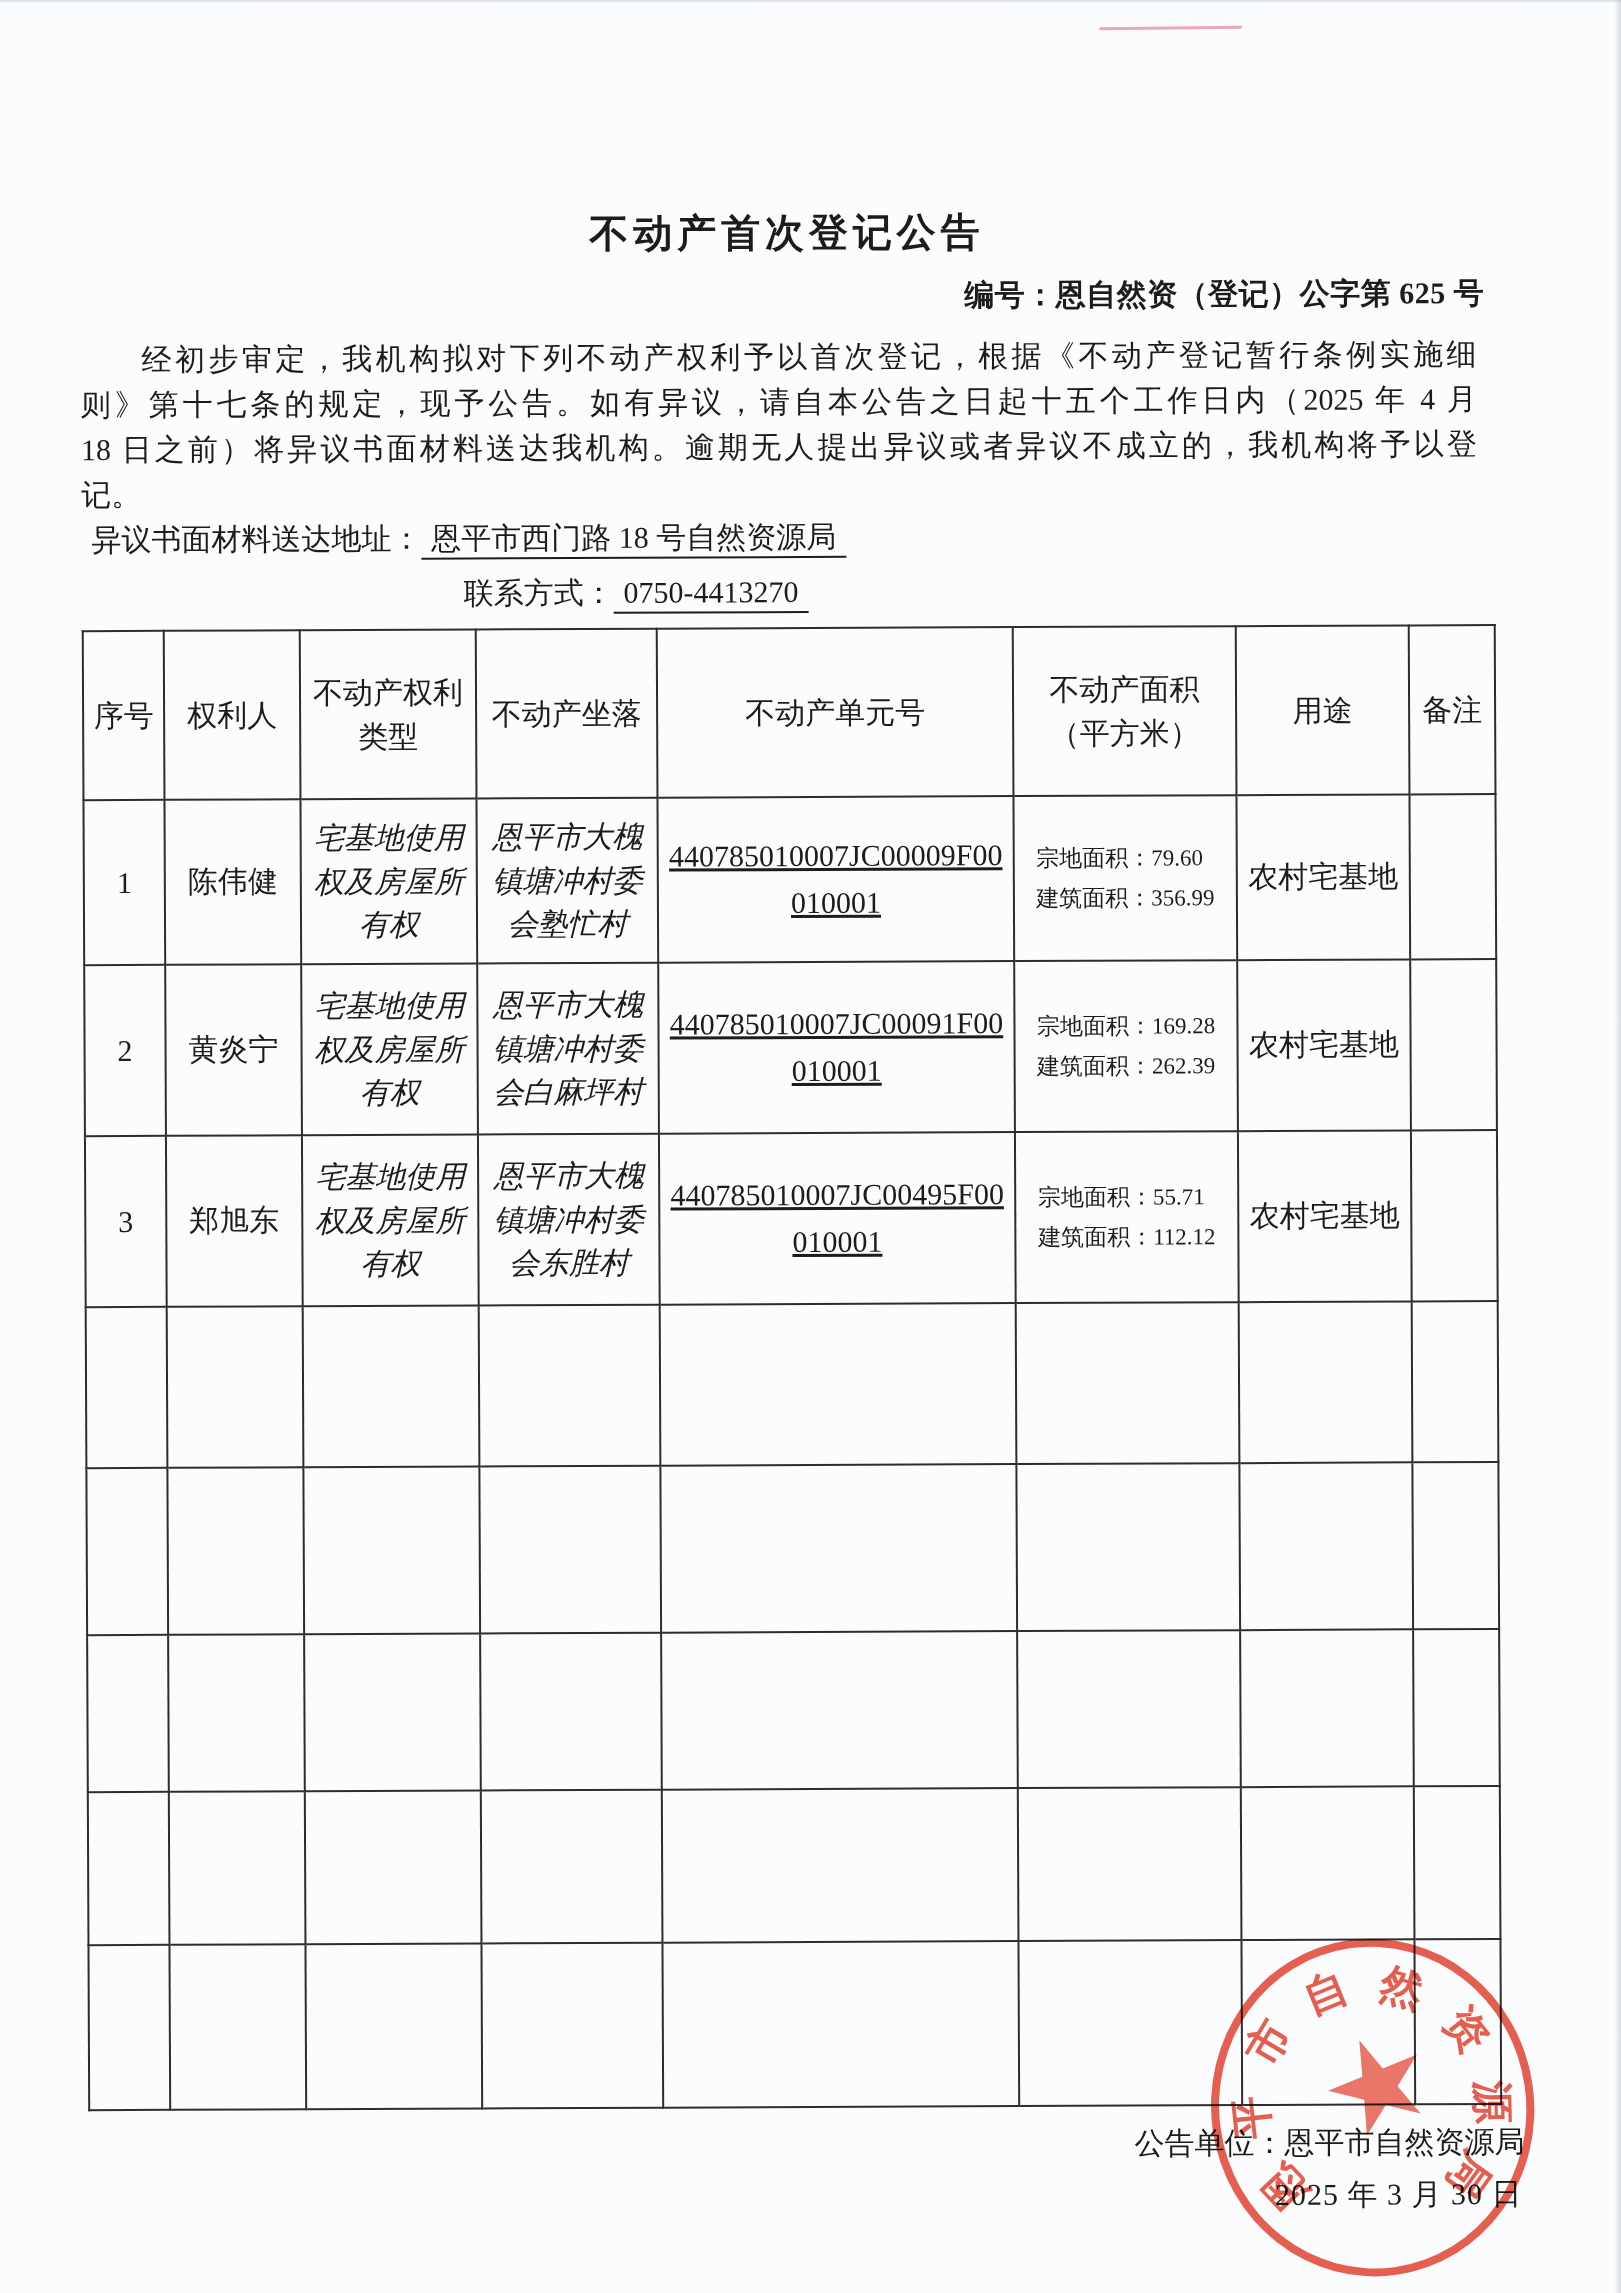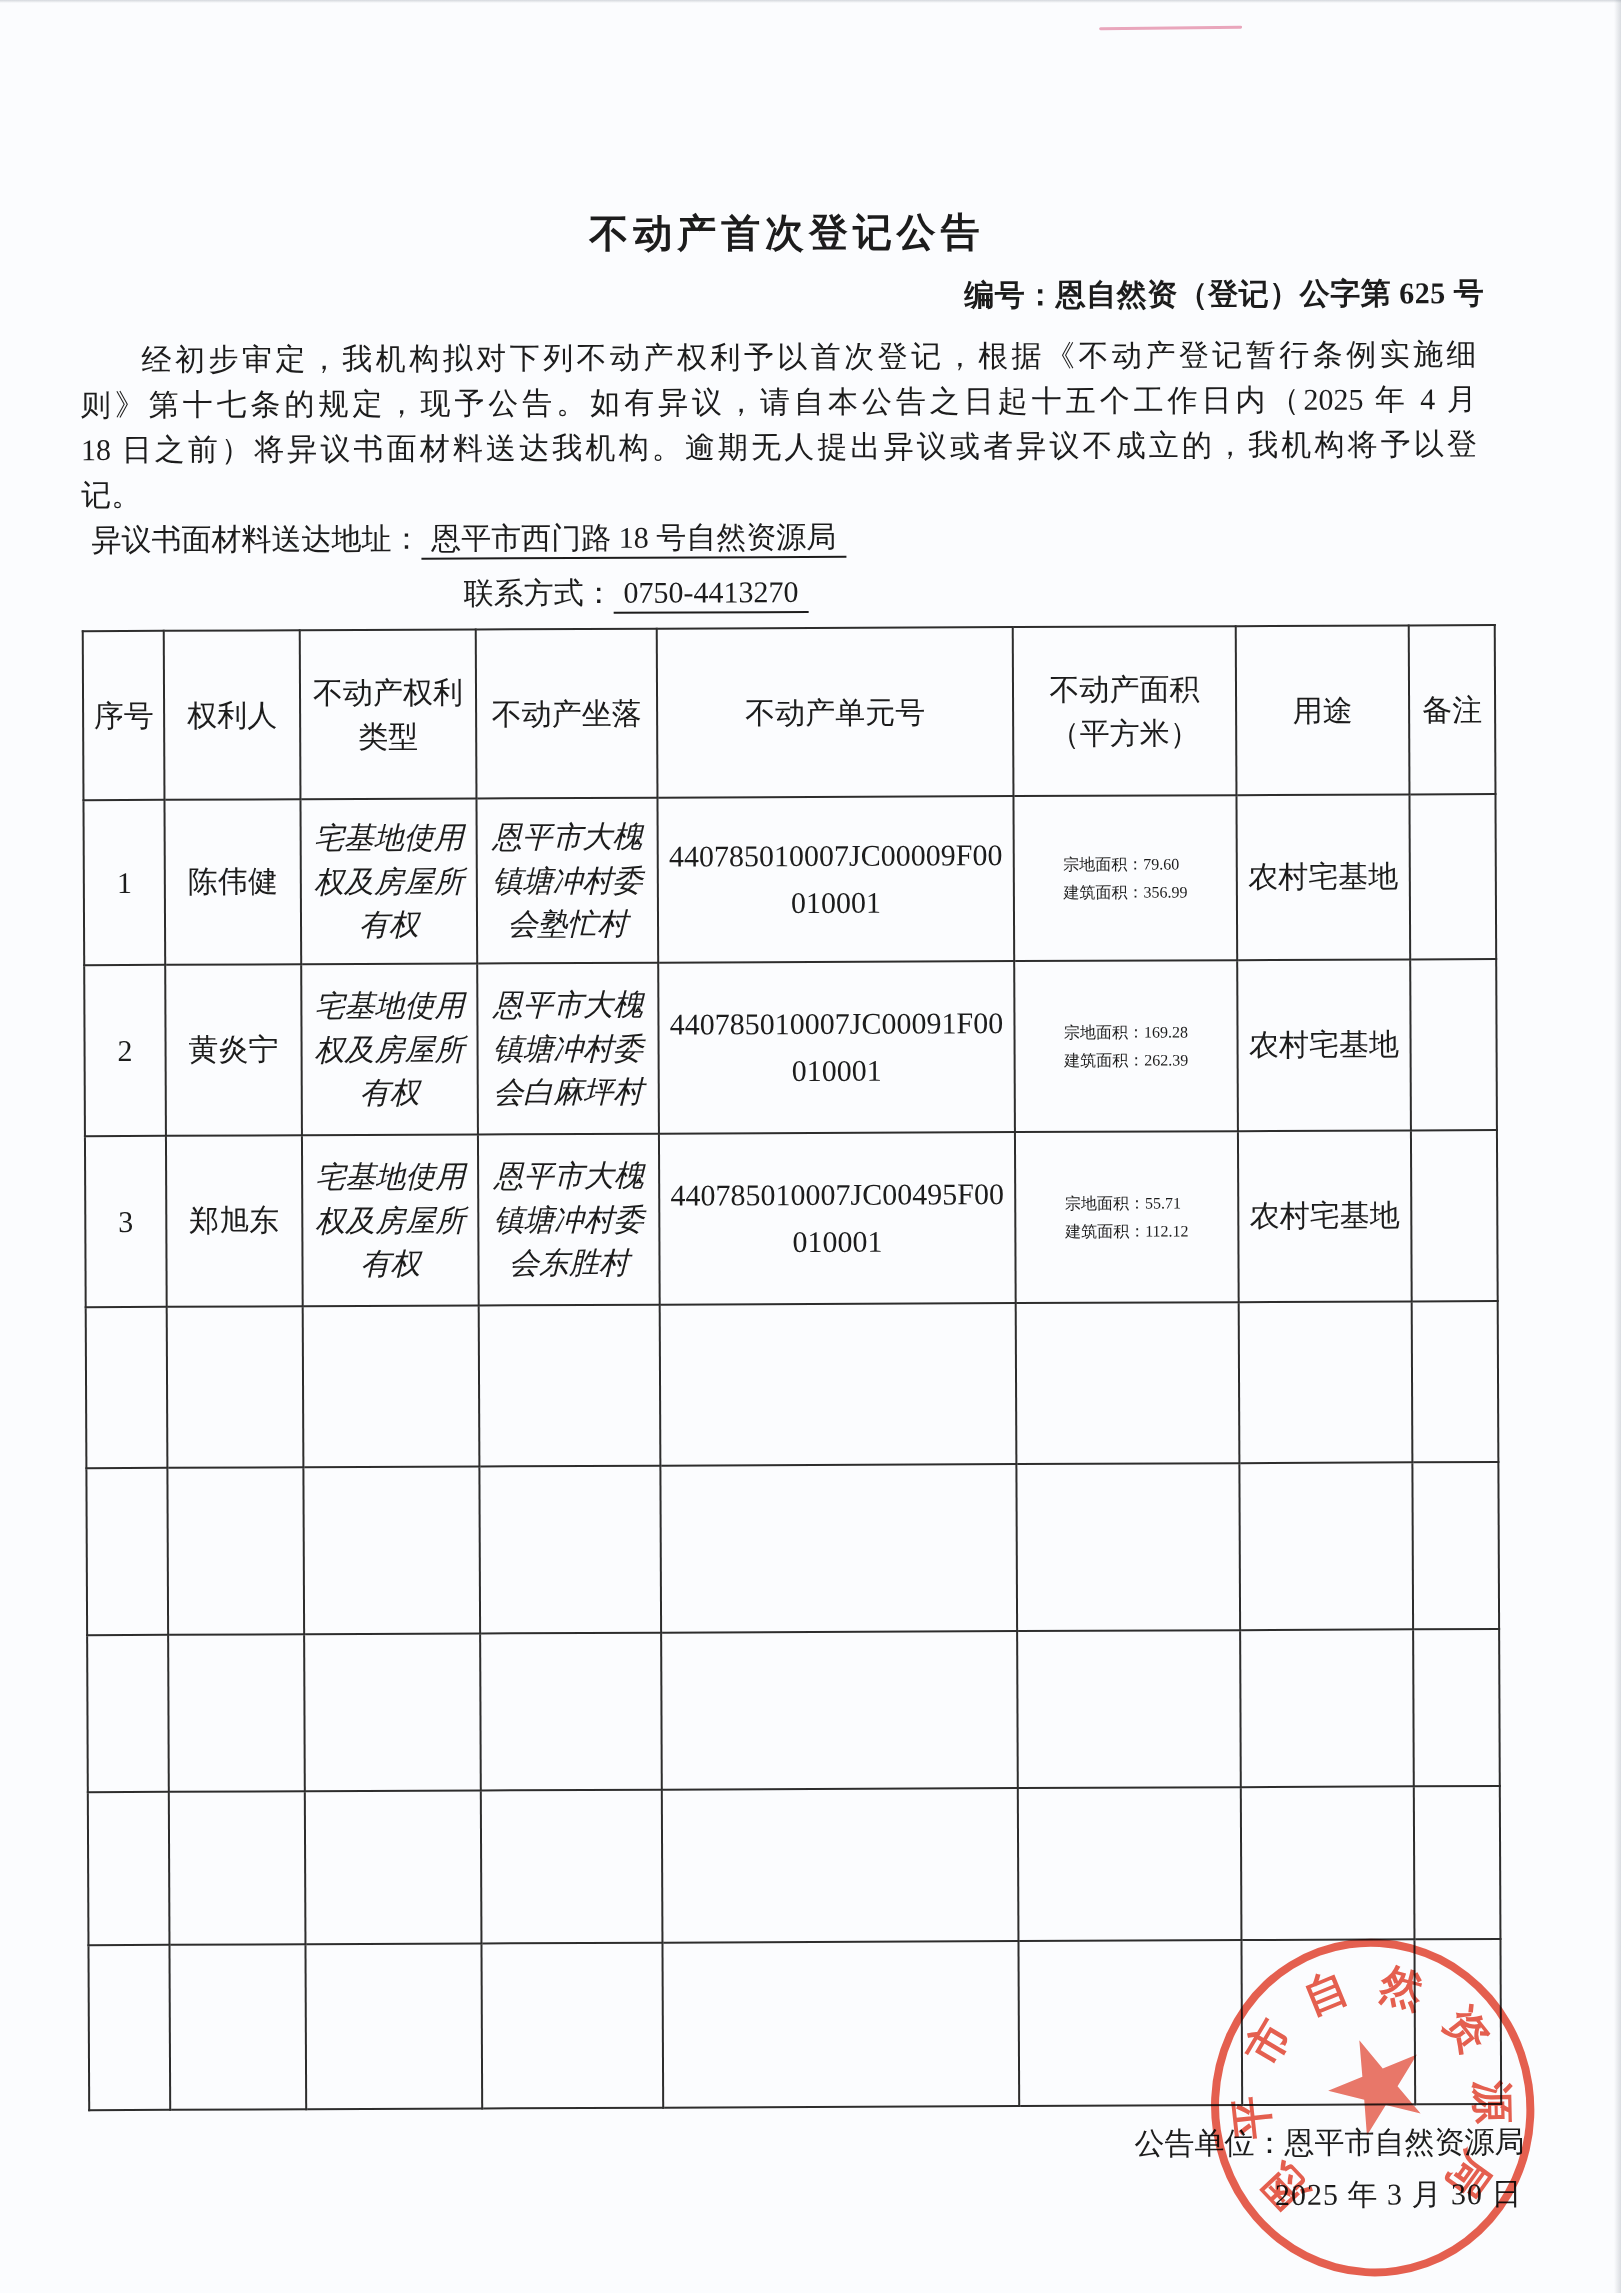--- a/index.html
+++ b/index.html
@@ -45,22 +45,22 @@
   tbody tr:nth-child(1){height:165px;}
   tbody tr:nth-child(2){height:171px;}
   tbody tr:nth-child(3){height:171px;}
   tbody tr:nth-child(4){height:161px;}
   tbody tr:nth-child(5){height:167px;}
   tbody tr:nth-child(6){height:157px;}
   tbody tr:nth-child(7){height:153px;}
   tbody tr:nth-child(8){height:165px;}
   td.c-type,td.c-loc{line-height:1.45;padding:3.9px 5.9px;font-style:italic;}
   td.c-unit{line-height:1.55;letter-spacing:0;}
-  td.c-unit span{display:block;}
-  td.c-area .area-box{display:inline-block;text-align:left;font-size:16px;line-height:1.7;}
+  td.c-unit span{display:block;text-decoration:underline;}
+  td.c-area .area-box{display:inline-block;text-align:left;font-size:23px;line-height:1.7;}
   td.c-area .area-box span{display:block;white-space:nowrap;}
 
   .footer-issuer{position:absolute;top:2125px;right:102px;font-size:30px;}
   .footer-date{position:absolute;top:2177px;right:104px;font-size:30px;letter-spacing:1px;}
 
   .seal{position:absolute;left:1206px;top:1941px;width:323px;height:338px;
     border:8.8px solid currentColor;border-radius:50%;box-sizing:border-box;
     opacity:.85;mix-blend-mode:multiply;transform:rotate(-8deg);}
   .seal-char{position:absolute;font-size:43px;font-weight:bold;line-height:1;
     width:45px;text-align:center;}

